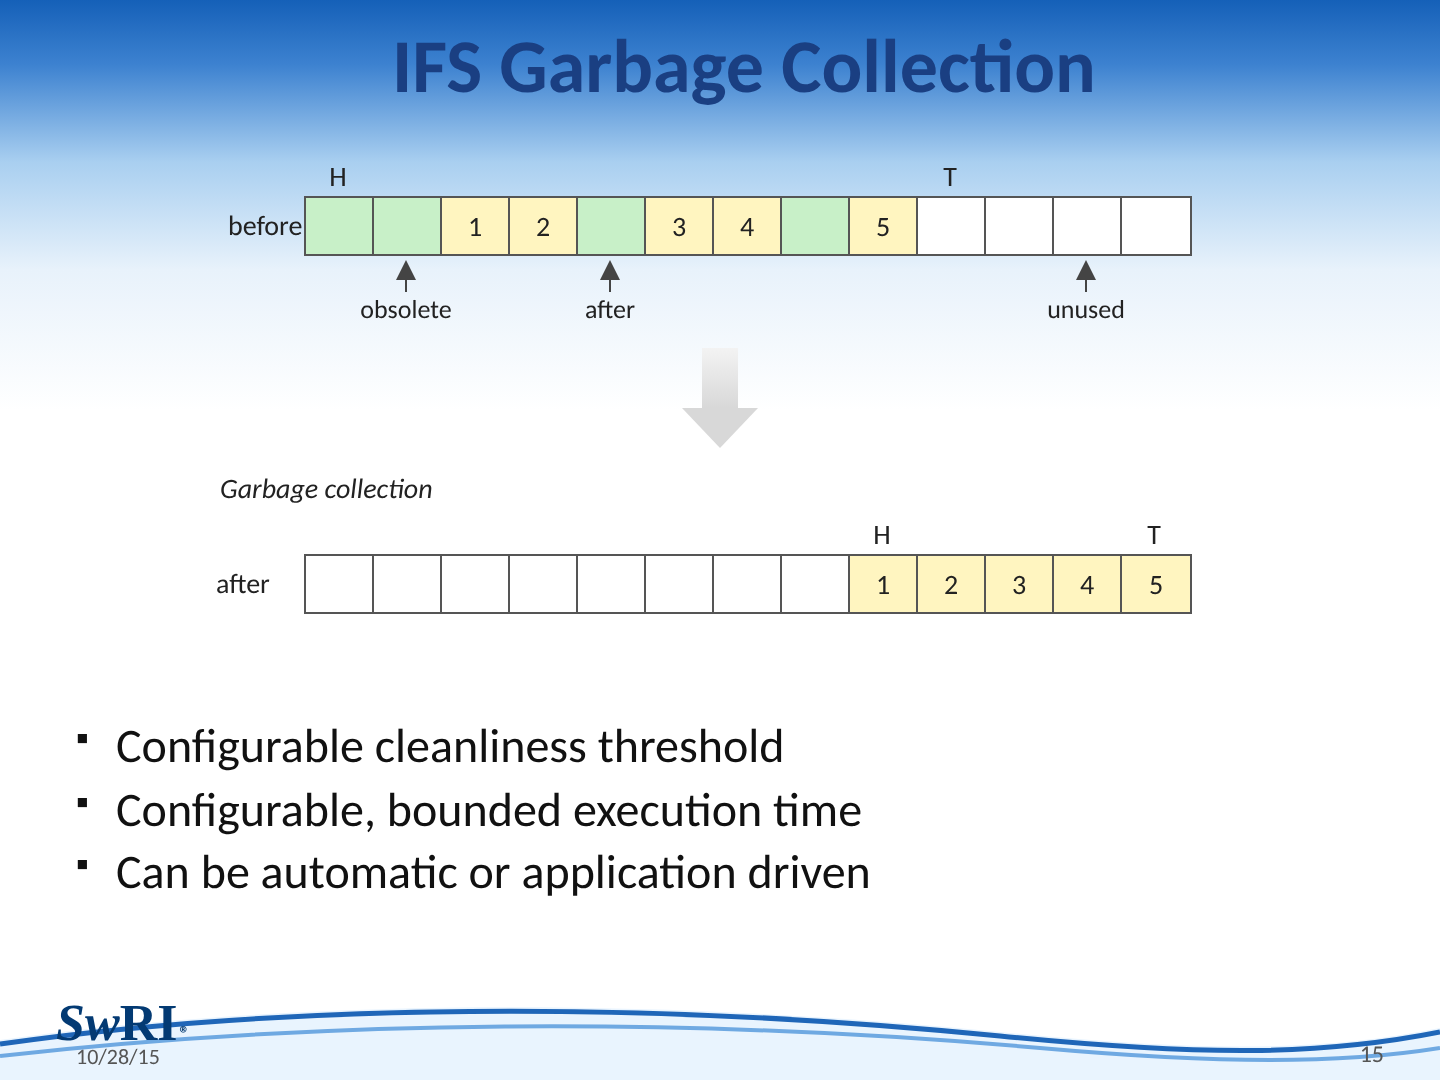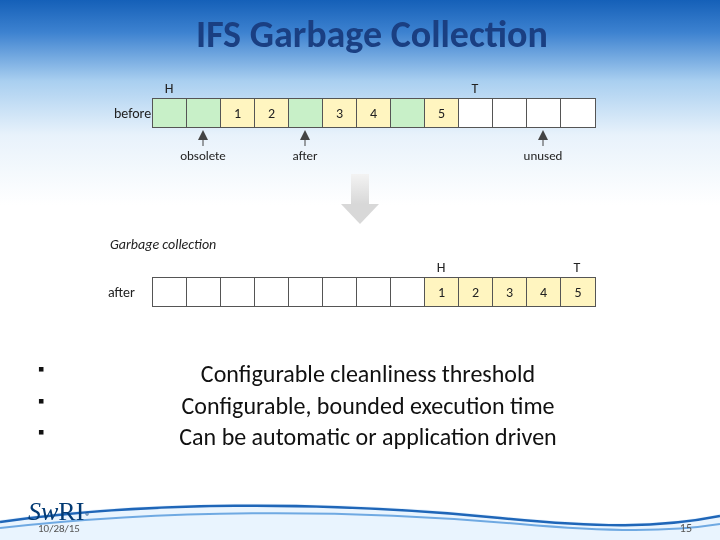--- a/index.html
+++ b/index.html
@@ -74,35 +74,35 @@
   .gc-label {
     text-align: left; font-style: italic; font-size: 14px; color: #222;
     margin-top: 10px;
   }
 
   .bullets {
     position: absolute; top: 358px; left: 38px; width: 640px;
   }
   .bullets li {
     list-style: none; font-size: 24px; color: #111; line-height: 1.32;
-    padding-left: 20px; position: relative; text-align: center;
+    padding-left: 20px; position: relative;
   }
   .bullets li::before {
     content: "▪"; position: absolute; left: 0; top: 0; font-size: 18px; color: #111;
   }
 
   .footer {
     position: absolute; left: 0; bottom: 0; width: 100%; height: 52px;
   }
   .wave {
     position: absolute; left: 0; bottom: 0; width: 100%; height: 46px;
   }
   .logo {
     position: absolute; left: 28px; bottom: 13px; display: flex; align-items: baseline;
-    color: #033a73; font-weight: 400;
+    color: #033a73; font-weight: 700;
   }
   .logo .sw { font-size: 26px; font-family: Georgia, serif; font-style: italic; }
   .logo .ri { font-size: 26px; font-family: Georgia, serif; }
   .logo .reg { font-size: 10px; vertical-align: super; margin-left: 1px; }
   .date {
     position: absolute; left: 38px; bottom: 5px; font-size: 11px; color: #555;
   }
   .pagenum {
     position: absolute; right: 28px; bottom: 5px; font-size: 12px; color: #555;
   }

